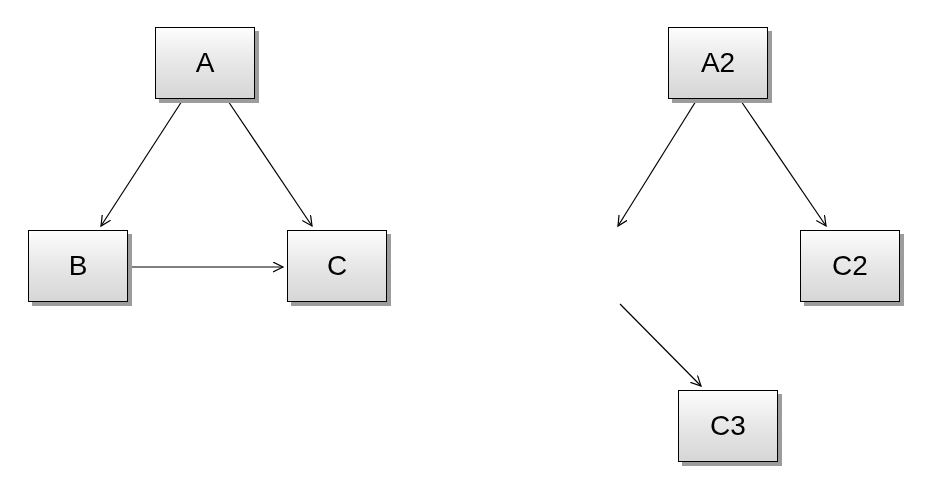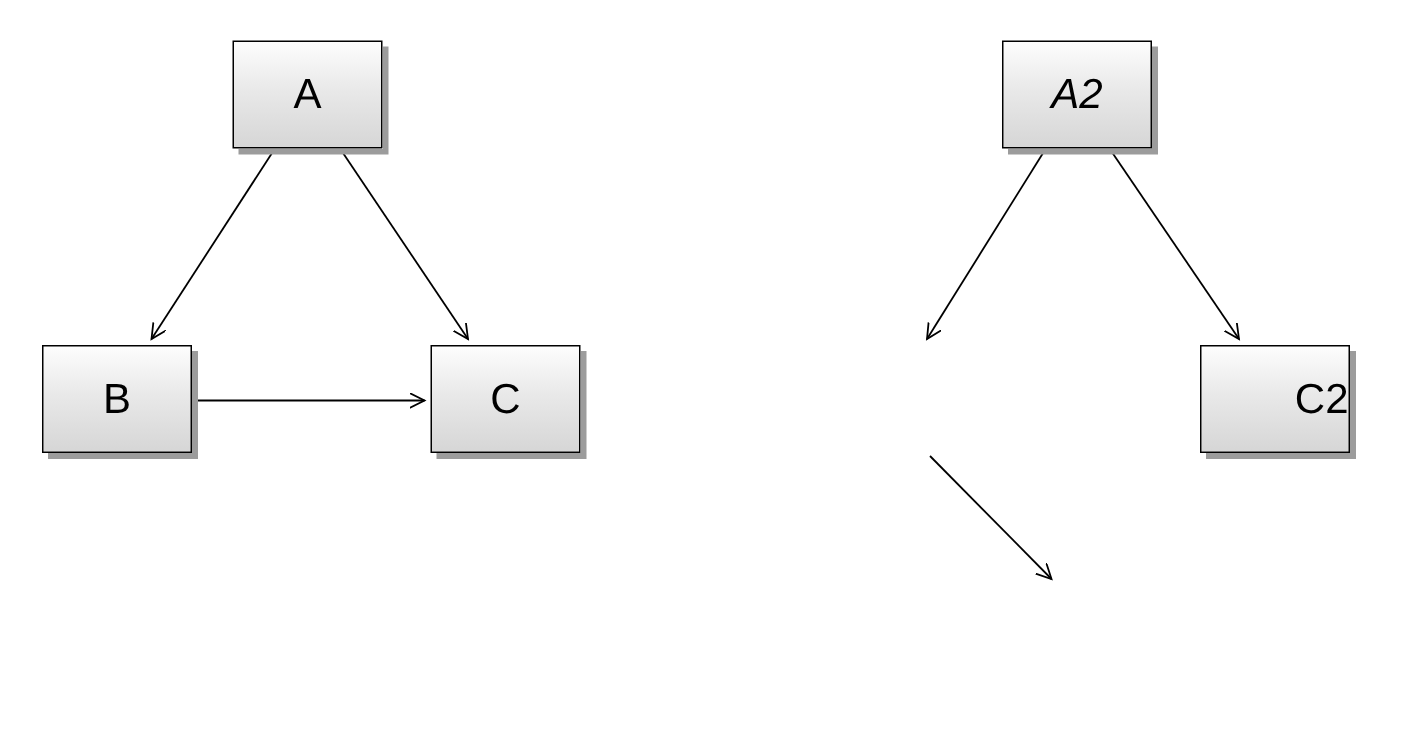--- a/index.html
+++ b/index.html
@@ -39,23 +39,23 @@
     font-size: 28px;
     color: #000000;
     line-height: 1;
     user-select: none;
   }
   
   .pos-A  { left: 155px; top: 27px; }
   .pos-B  { left: 28px;  top: 230px; }
   .pos-C  { left: 287px; top: 230px; }
   
-  .pos-A2 { left: 668px; top: 27px; font-style: italic; }
+  .pos-A2 { left: 668px; top: 27px; }
   .pos-B2 { left: 545px; top: 230px; }
-  .pos-C2 { left: 800px; top: 230px; justify-content: flex-end; }
+  .pos-C2 { left: 800px; top: 230px; }
   .pos-C3 { left: 678px; top: 390px; }
 </style>
 </head>
 <body>
 
 <div class="canvas">
 
   <svg class="edges-layer" width="940" height="504" viewBox="0 0 940 504" xmlns="http://www.w3.org/2000/svg">
     <defs>
       <marker id="arrowhead" markerWidth="14" markerHeight="14" refX="10" refY="5" orient="auto" markerUnits="userSpaceOnUse">
@@ -81,14 +81,17 @@
   <div class="node pos-C">
     <span class="node-label">C</span>
   </div>
 
   <div class="node pos-A2">
     <span class="node-label">A2</span>
   </div>
   <div class="node pos-C2">
     <span class="node-label">C2</span>
   </div>
+  <div class="node pos-C3">
+    <span class="node-label">C3</span>
+  </div>
 
 </div>
 
 </body></html>

